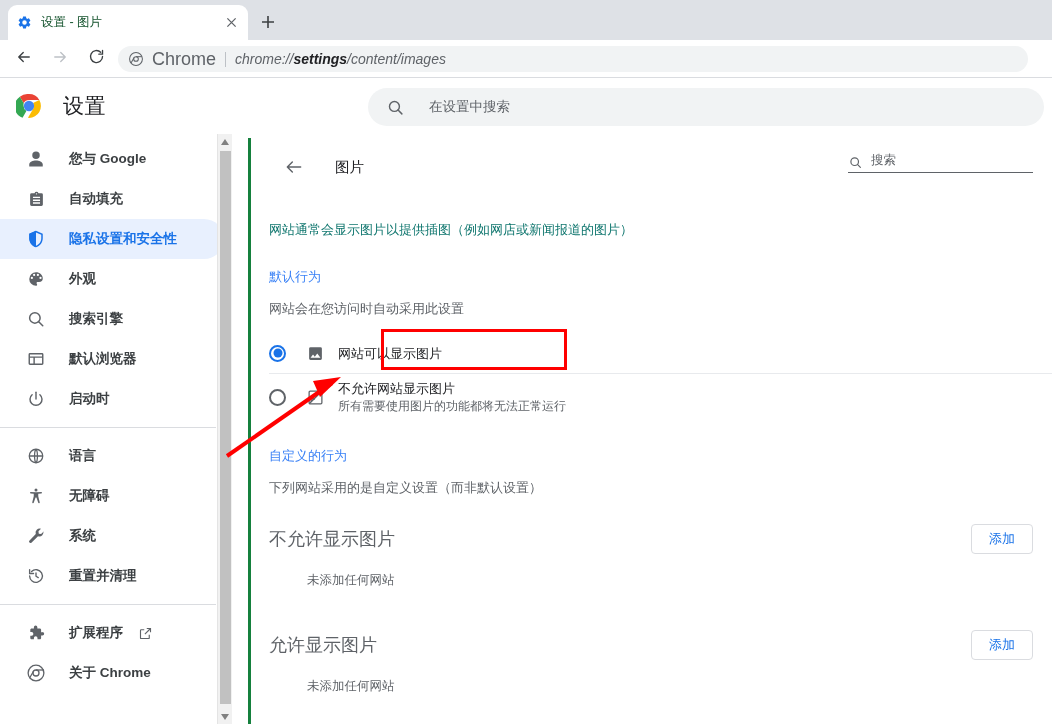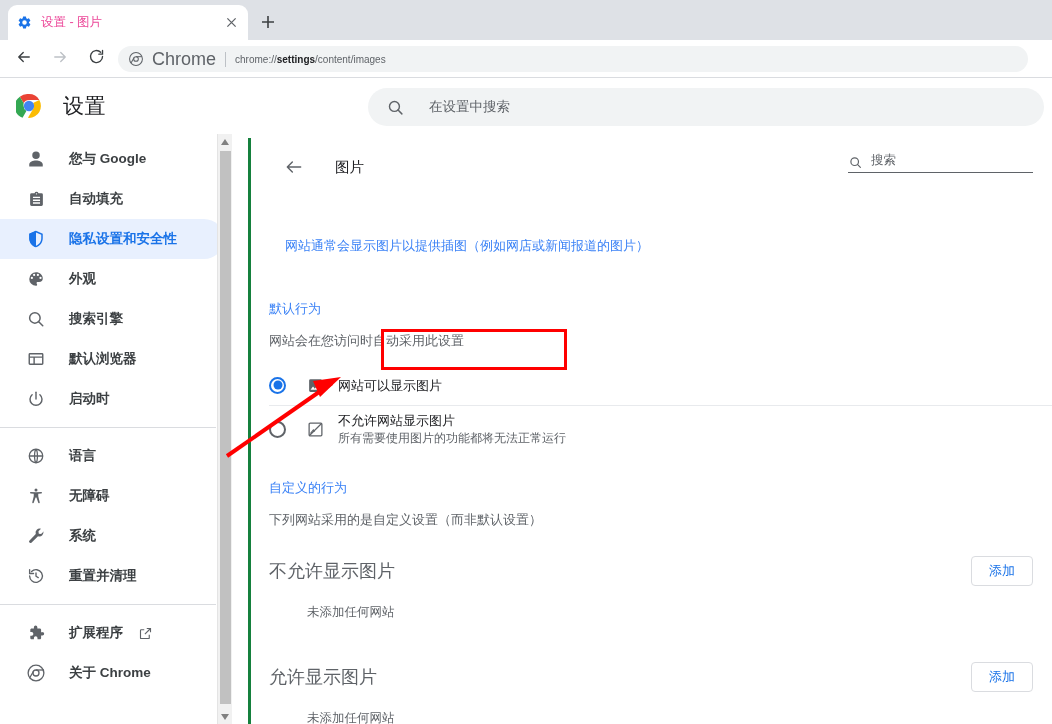--- a/index.html
+++ b/index.html
@@ -39,21 +39,21 @@
   }
   .tab-favicon {
     width: 16px; height: 16px;
     margin-right: 9px;
     flex: none;
     display: flex; align-items: center; justify-content: center;
   }
   .tab-title {
     flex: 1;
     font-size: 12.5px;
-    color: #ec4899;
+    color: #14532d;
     white-space: nowrap;
     overflow: hidden;
     text-overflow: ellipsis;
   }
   .tab-close {
     width: 18px; height: 18px;
     flex: none;
     display: flex; align-items: center; justify-content: center;
     color: #5f6368;
     font-size: 14px;
@@ -110,23 +110,24 @@
     color: #5f6368;
     white-space: nowrap;
   }
   .omni-sep {
     width: 1px; height: 15px;
     background: #bdc1c6;
     margin: 0 9px;
     flex: none;
   }
   .omni-url {
-    font-size: 10px;
+    font-size: 14px;
     color: #5f6368;
     white-space: nowrap;
+    font-style: italic;
   }
   .omni-url b { color: #202124; font-weight: 700; }
 
   
   .settings-header {
     position: absolute;
     left: 0; top: 78px;
     width: 1052px; height: 56px;
     background: #ffffff;
     display: flex;
@@ -300,24 +301,24 @@
     font-size: 12.5px;
     color: #5f6368;
   }
 
   .mp-content {
     position: absolute;
     left: 0; top: 58px;
     width: 100%;
   }
   .desc-line {
-    margin: 16px;
+    margin: 0;
     padding: 0 32px 0 18px;
     font-size: 13px;
-    color: #3b82f6;
+    color: #0f766e;
     line-height: 20px;
   }
   .sect-title {
     font-size: 13px;
     color: #3b82f6;
     padding-left: 18px;
     line-height: 20px;
   }
   .sect-sub {
     font-size: 13px;

